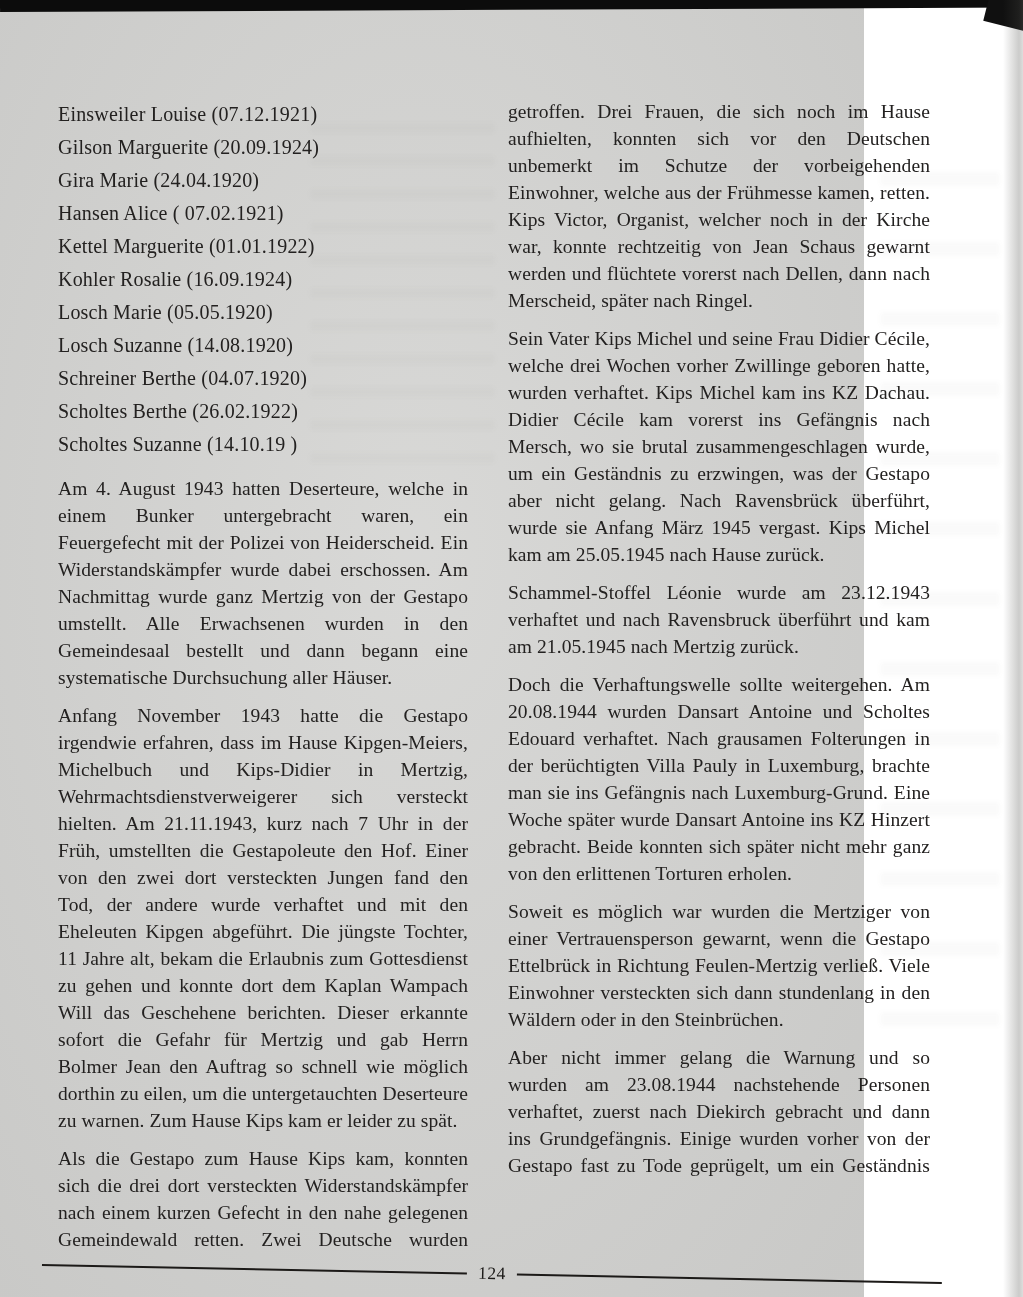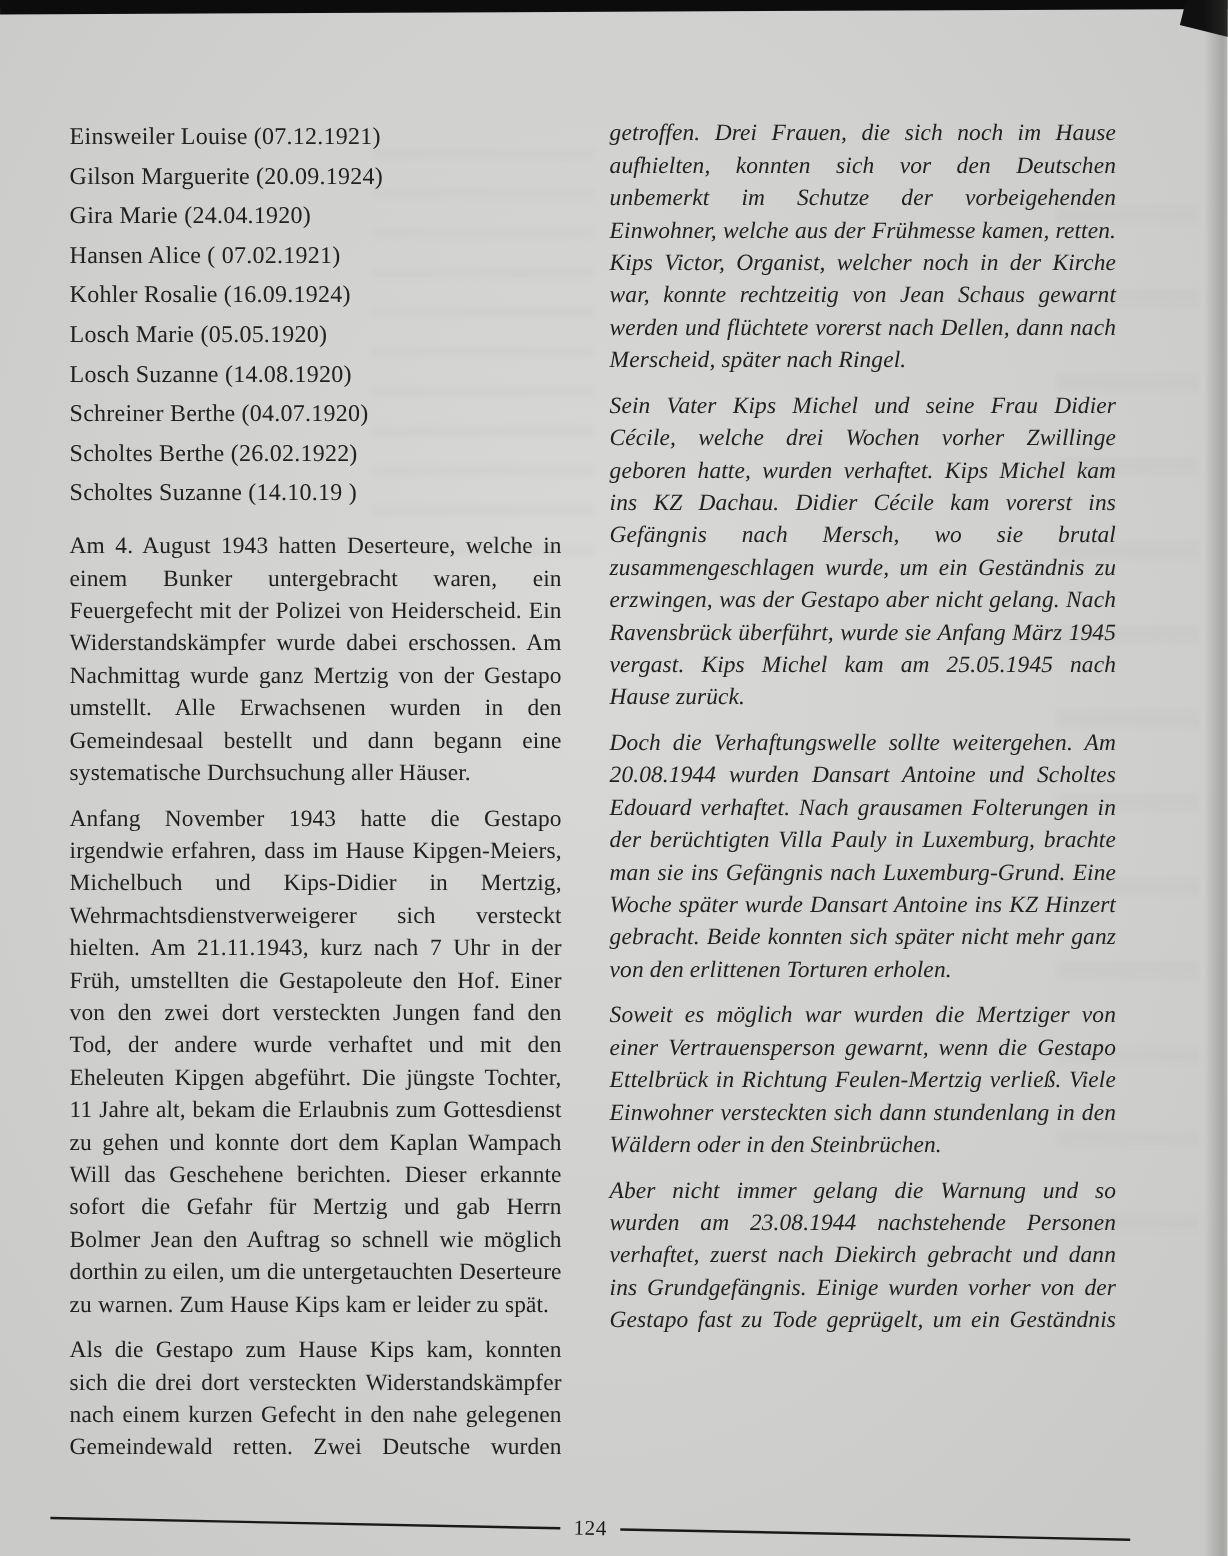--- a/index.html
+++ b/index.html
@@ -5,21 +5,21 @@
   html, body {
     margin: 0;
     padding: 0;
     width: 1023px;
     height: 1297px;
     overflow: hidden;
     font-family: "Liberation Serif", serif;
   }
   .page {
     position: relative;
-    width: 1023px;
+    width: 864px;
     height: 1297px;
     background:
       radial-gradient(ellipse at 48% 42%, rgba(255,255,255,0.10), rgba(0,0,0,0.05) 95%),
       #d4d4d2;
     color: #232120;
   }
   
   .scan-top-band {
     position: absolute;
     top: 0; left: 0;
@@ -68,21 +68,21 @@
       rgba(110,110,106,0.06) 44px, rgba(110,110,106,0.06) 54px,
       rgba(110,110,106,0.00) 58px, rgba(110,110,106,0.00) 70px);
   }
 
   
   .col {
     position: absolute;
     top: 98px;
   }
   .col-left  { left: 58px;  width: 410px; }
-  .col-right { left: 508px; width: 422px; font-style: italic; }
+  .col-right { left: 508px; width: 422px; }
 
   .names {
     list-style: none;
     margin: 0 0 14px 0;
     padding: 0;
     font-size: 20px;
     line-height: 33px;
     letter-spacing: 0.2px;
   }
   .body-par {
@@ -133,35 +133,37 @@
   <div class="scan-right-edge"></div>
   <div class="ghosting ghost-a"></div>
   <div class="ghosting ghost-b"></div>
 
   <div class="col col-left">
     <ul class="names">
       <li>Einsweiler Louise (07.12.1921)</li>
       <li>Gilson Marguerite (20.09.1924)</li>
       <li>Gira Marie (24.04.1920)</li>
       <li>Hansen Alice ( 07.02.1921)</li>
+      <li>Kettel Marguerite (01.01.1922)</li>
       <li>Kohler Rosalie (16.09.1924)</li>
       <li>Losch Marie (05.05.1920)</li>
       <li>Losch Suzanne (14.08.1920)</li>
       <li>Schreiner Berthe (04.07.1920)</li>
       <li>Scholtes Berthe (26.02.1922)</li>
       <li>Scholtes Suzanne (14.10.19   )</li>
     </ul>
     <p class="body-par">Am 4. August 1943 hatten Deserteure, welche in einem Bunker untergebracht waren, ein Feuergefecht mit der Polizei von Heiderscheid. Ein Widerstandskämpfer wurde dabei erschossen. Am Nachmittag wurde ganz Mertzig von der Gestapo umstellt. Alle Erwachsenen wurden in den Gemeindesaal bestellt und dann begann eine systematische Durchsuchung aller Häuser.</p>
     <p class="body-par">Anfang November 1943 hatte die Gestapo irgendwie erfahren, dass im Hause Kipgen-Meiers, Michelbuch und Kips-Didier in Mertzig, Wehrmachtsdienstverweigerer sich versteckt hielten. Am 21.11.1943, kurz nach 7 Uhr in der Früh, umstellten die Gestapoleute den Hof. Einer von den zwei dort versteckten Jungen fand den Tod, der andere wurde verhaftet und mit den Eheleuten Kipgen abgeführt. Die jüngste Tochter, 11 Jahre alt, bekam die Erlaubnis zum Gottesdienst zu gehen und konnte dort dem Kaplan Wampach Will das Geschehene berichten. Dieser erkannte sofort die Gefahr für Mertzig und gab Herrn Bolmer Jean den Auftrag so schnell wie möglich dorthin zu eilen, um die untergetauchten Deserteure zu warnen. Zum Hause Kips kam er leider zu spät.</p>
     <p class="body-par continues">Als die Gestapo zum Hause Kips kam, konnten sich die drei dort versteckten Widerstandskämpfer nach einem kurzen Gefecht in den nahe gelegenen Gemeindewald retten. Zwei Deutsche wurden</p>
   </div>
 
   <div class="col col-right">
     <p class="body-par">getroffen. Drei Frauen, die sich noch im Hause aufhielten, konnten sich vor den Deutschen unbemerkt im Schutze der vorbeigehenden Einwohner, welche aus der Frühmesse kamen, retten. Kips Victor, Organist, welcher noch in der Kirche war, konnte rechtzeitig von Jean Schaus gewarnt werden und flüchtete vorerst nach Dellen, dann nach Merscheid, später nach Ringel.</p>
     <p class="body-par">Sein Vater Kips Michel und seine Frau Didier Cécile, welche drei Wochen vorher Zwillinge geboren hatte, wurden verhaftet. Kips Michel kam ins KZ Dachau. Didier Cécile kam vorerst ins Gefängnis nach Mersch, wo sie brutal zusammengeschlagen wurde, um ein Geständnis zu erzwingen, was der Gestapo aber nicht gelang. Nach Ravensbrück überführt, wurde sie Anfang März 1945 vergast. Kips Michel kam am 25.05.1945 nach Hause zurück.</p>
+    <p class="body-par">Schammel-Stoffel Léonie wurde am 23.12.1943 verhaftet und nach Ravensbruck überführt und kam am 21.05.1945 nach Mertzig zurück.</p>
     <p class="body-par">Doch die Verhaftungswelle sollte weitergehen. Am 20.08.1944 wurden Dansart Antoine und Scholtes Edouard verhaftet. Nach grausamen Folterungen in der berüchtigten Villa Pauly in Luxemburg, brachte man sie ins Gefängnis nach Luxemburg-Grund. Eine Woche später wurde Dansart Antoine ins KZ Hinzert gebracht. Beide konnten sich später nicht mehr ganz von den erlittenen Torturen erholen.</p>
     <p class="body-par">Soweit es möglich war wurden die Mertziger von einer Vertrauensperson gewarnt, wenn die Gestapo Ettelbrück in Richtung Feulen-Mertzig verließ. Viele Einwohner versteckten sich dann stundenlang in den Wäldern oder in den Steinbrüchen.</p>
     <p class="body-par continues">Aber nicht immer gelang die Warnung und so wurden am 23.08.1944 nachstehende Personen verhaftet, zuerst nach Diekirch gebracht und dann ins Grundgefängnis. Einige wurden vorher von der Gestapo fast zu Tode geprügelt, um ein Geständnis</p>
   </div>
 
   <div class="footer">
     <span class="footer-rule"></span>
     <span class="page-number">124</span>
     <span class="footer-rule"></span>
   </div>

